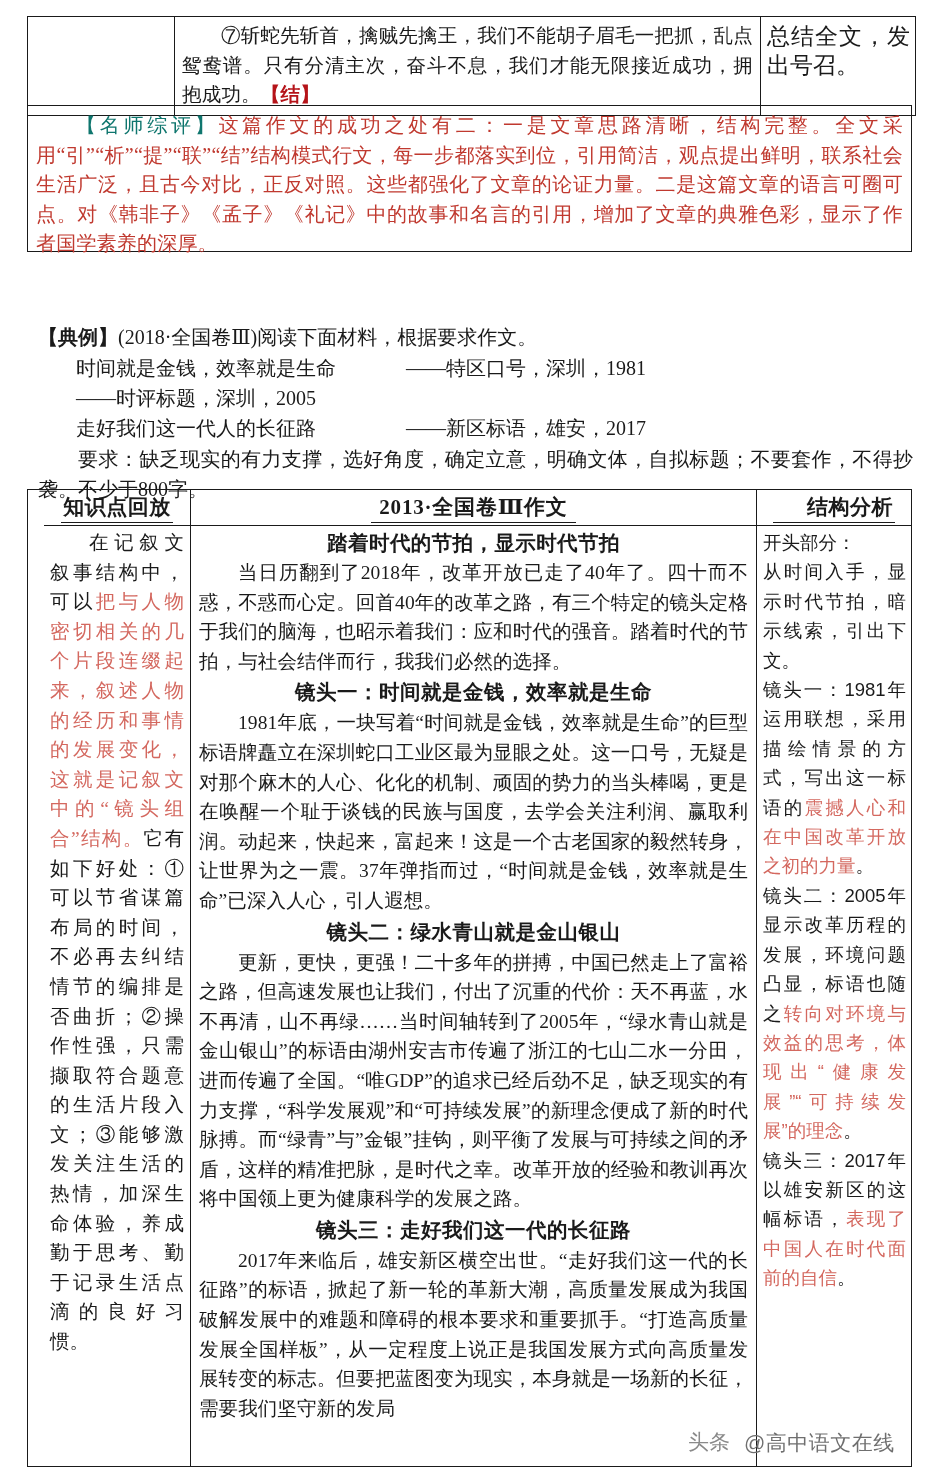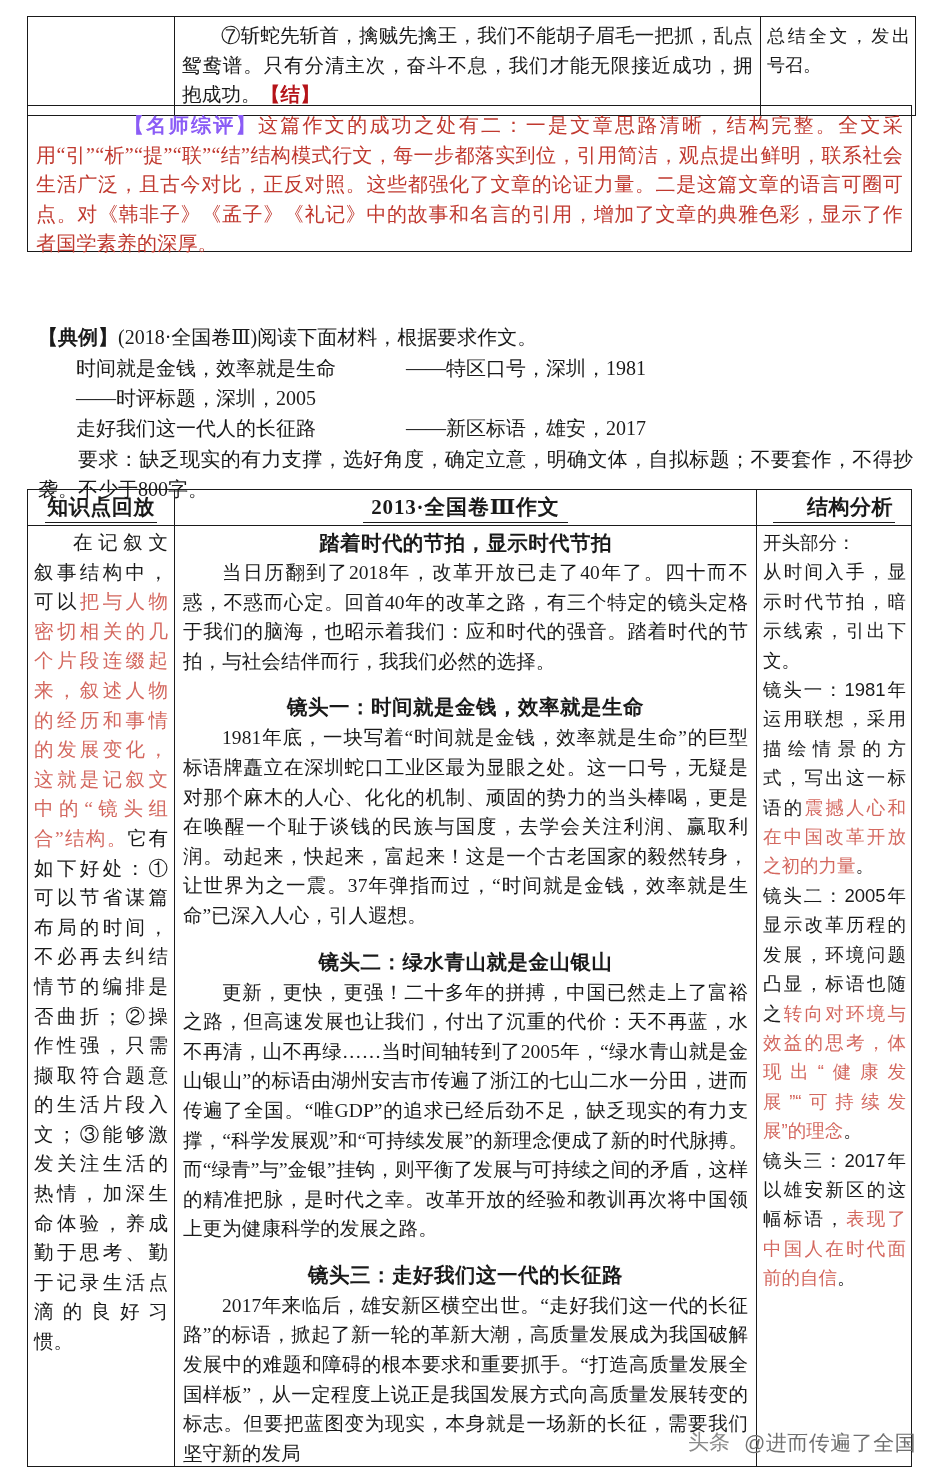--- a/index.html
+++ b/index.html
@@ -48,21 +48,21 @@
     line-height: 29.5px;
     letter-spacing: 0.2px;
     text-align: justify;
     text-justify: inter-ideograph;
     padding: 4px 7px 5px 7px;
   }
   .indent { text-indent: 2em; }
 
   .right-note {
     font-family: "Liberation Sans", "DejaVu Sans", sans-serif;
-    font-size: 18px;
+    font-size: 23px;
     line-height: 29px;
     padding: 5px 5px 5px 6px;
     text-align: justify;
     text-justify: inter-ideograph;
   }
 
   .mark-red {
     color: #b51319;
     font-weight: bold;
   }
@@ -80,21 +80,21 @@
   .commentary {
     color: #c0392f;
     font-size: 20px;
     line-height: 29.5px;
     letter-spacing: 0.2px;
     text-align: justify;
     text-justify: inter-ideograph;
     padding: 5px 8px 0 8px;
     text-indent: 2em;
   }
-  .commentary b { font-weight: bold; color: #8b5cf6; margin-left: 48px; }
+  .commentary b { font-weight: normal; color: #0f766e; }
 
   
   .section-heading {
     position: absolute;
     left: 0;
     top: 283px;
     width: 939px;
     text-align: center;
     font-size: 25px;
     font-weight: bold;
@@ -131,20 +131,21 @@
   .main-table {
     position: absolute;
     left: 27px;
     top: 489px;
     width: 885px;
     height: 978px;
     border: 1.6px solid #1a1a1a;
     box-sizing: border-box;
     display: flex;
     flex-direction: column;
+    padding-left: 16px;
   }
   .mt-head {
     display: flex;
     height: 35px;
     flex: 0 0 35px;
     border-bottom: 1.5px solid #1a1a1a;
   }
   .mt-body {
     display: flex;
     flex: 1 1 auto;
@@ -196,21 +197,21 @@
     font-size: 20.5px;
     line-height: 30px;
     letter-spacing: 0.4px;
   }
   .essay .lens-title {
     text-align: center;
     font-weight: bold;
     font-size: 20.5px;
     line-height: 31px;
     letter-spacing: 0.5px;
-    margin-top: 16px;
+    margin-top: 1px;
   }
   .essay p {
     margin: 0;
     text-indent: 2em;
     text-align: justify;
     text-justify: inter-ideograph;
     letter-spacing: 0.1px;
   }
 
   
@@ -333,15 +334,15 @@
           <p><span>镜头一：1981年运用联想，采用描绘情景的方式，写出这一标语的</span><span class="hl">震撼人心和在中国改革开放之初的力量</span><span>。</span></p>
           <p><span>镜头二：2005年显示改革历程的发展，环境问题凸显，标语也随之</span><span class="hl">转向对环境与效益的思考，体现出“健康发展”“可持续发展”的理念</span><span>。</span></p>
           <p><span>镜头三：2017年以雄安新区的这幅标语，</span><span class="hl">表现了中国人在时代面前的自信</span><span>。</span></p>
         </div>
       </div>
 
     </div>
   </div>
 
   <div class="wm-overlap">头条</div>
-  <div class="watermark">@进而传遍了全国</div>
+  <div class="watermark">@高中语文在线</div>
 
 </div>
 
 </body></html>

